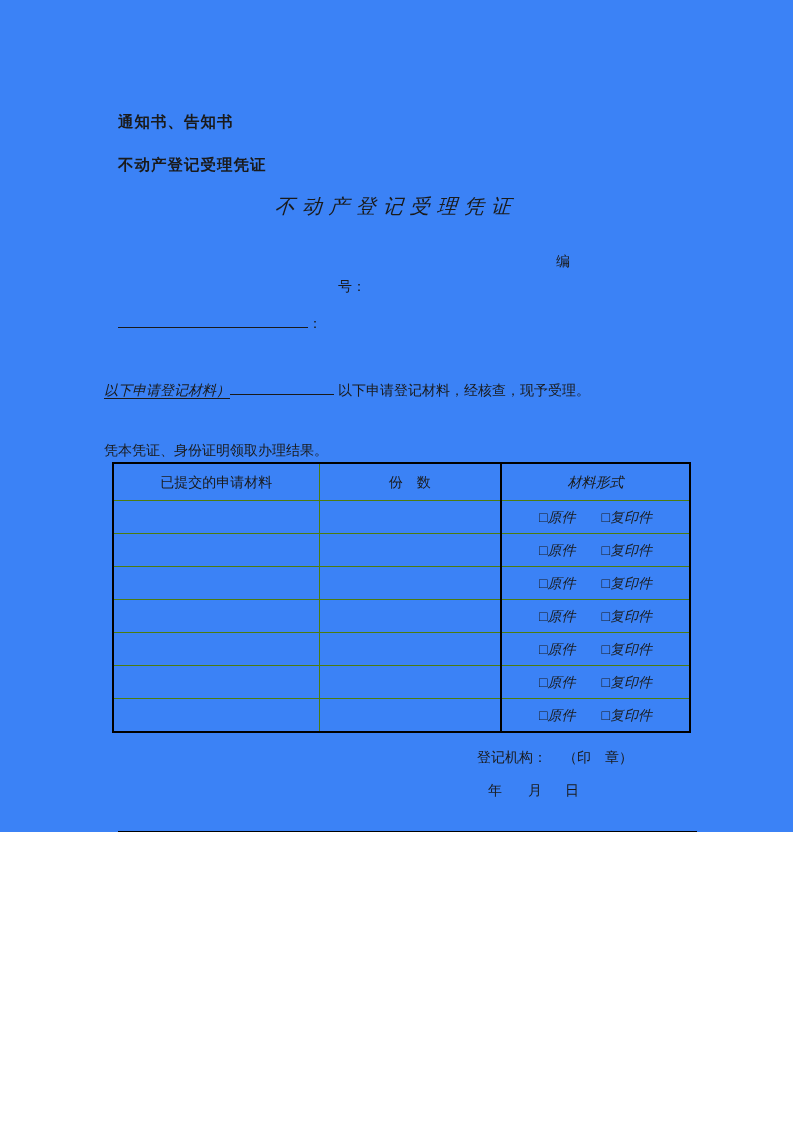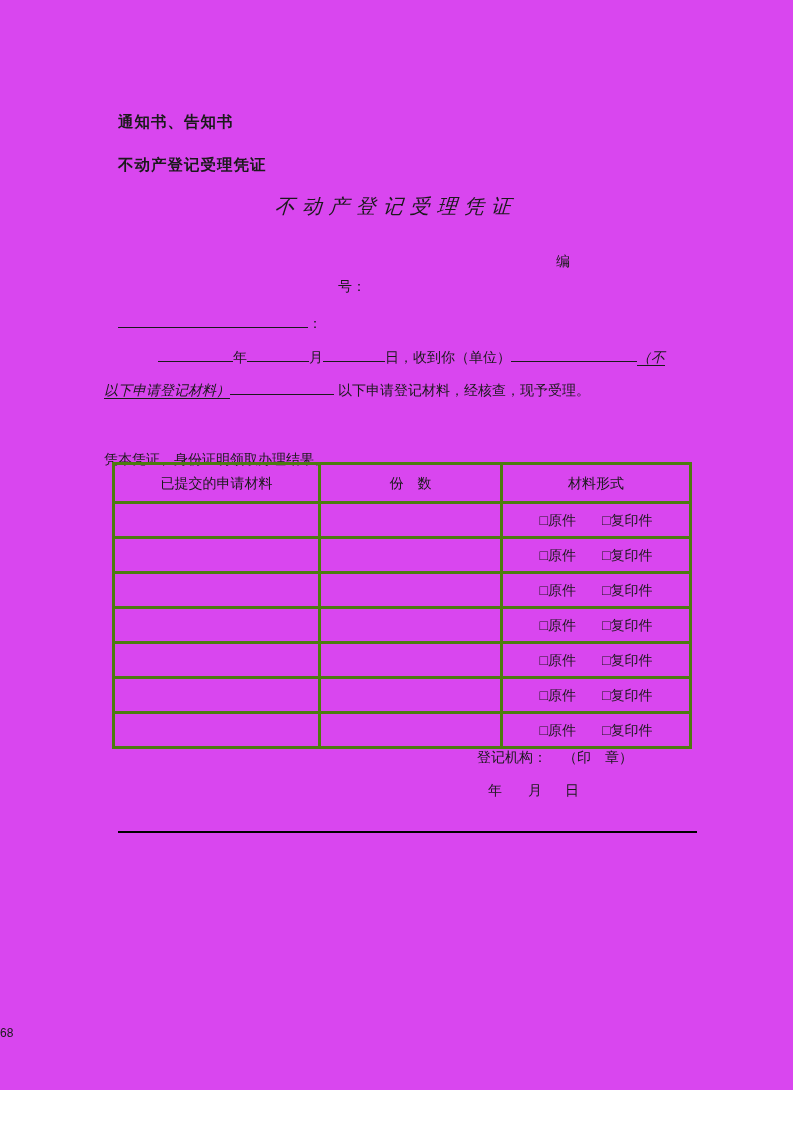--- a/index.html
+++ b/index.html
@@ -1,58 +1,57 @@
 <!DOCTYPE html>
 <html><head>
 <meta charset="utf-8">
 <style>
   html,body{margin:0;padding:0;background:#ffffff;}
   .page{
-    position:relative;width:793px;height:1090px;background:#d946ef;
+    position:relative;width:793px;height:832px;background:#3b82f6;
     font-family:"Liberation Serif","DejaVu Serif",serif;
     color:#1a1a1a;font-size:14px;line-height:19px;overflow:hidden;
   }
   .abs{position:absolute;white-space:nowrap;}
   .hd{font-family:"Liberation Sans","DejaVu Sans",sans-serif;font-weight:bold;font-size:15.5px;letter-spacing:1px;}
   .callig{font-style:italic;font-size:20px;letter-spacing:7px;transform:skewX(-4deg);}
   .ital{font-style:italic;}
   .ul{text-decoration:underline;text-underline-offset:3px;}
   .bl{display:inline-block;height:17px;border-bottom:1px solid #1a1a1a;}
   table.mat{border-collapse:collapse;table-layout:fixed;}
-  table.mat, table.mat td, table.mat th{border:3px solid #4d7c0f;}
+  table.mat, table.mat td, table.mat th{border:1px solid #4d7c0f;}
   table.mat{border:2px solid #000;}
   table.mat th{font-weight:normal;font-size:14px;text-align:center;height:34px;}
   table.mat td{height:30px;font-size:14px;text-align:center;}
-  .c3{border-left:2px solid #000 !important;}
+  .c3{border-left:2px solid #000 !important;font-style:italic;}
   .gap28{display:inline-block;width:26px;}
   .gap16{display:inline-block;width:16px;}
   .sep{position:absolute;border-top:2px solid #000;}
   .pageno{font-family:"Liberation Sans","DejaVu Sans",sans-serif;font-size:12px;}
 </style>
 </head>
 <body>
 
 <div class="page">
 
   <div class="abs hd" style="left:118px;top:112px;">通知书、告知书</div>
   <div class="abs hd" style="left:118px;top:155px;">不动产登记受理凭证</div>
 
   <div class="abs callig" style="left:0;top:197px;width:793px;text-align:center;white-space:nowrap;">不动产登记受理凭证</div>
 
   <div class="abs" style="left:556px;top:252px;">编</div>
   <div class="abs" style="left:338px;top:277px;">号：</div>
 
   <div class="abs" style="left:118px;top:310px;"><span class="bl" style="width:190px;"></span><span>：</span></div>
 
-  <div class="abs" style="left:104px;top:344px;"><span style="display:inline-block;width:54px;"></span><span class="bl" style="width:75px;"></span><span>年</span><span class="bl" style="width:62px;"></span><span>月</span><span class="bl" style="width:62px;"></span><span>日，收到你（单位）</span><span class="bl" style="width:126px;"></span><span class="ital ul">（不</span></div>
 
   <div class="abs" style="left:104px;top:377px;"><span class="ital ul">以下申请登记材料）</span><span class="bl" style="width:104px;"></span><span style="margin-left:4px;">以下申请登记材料，经核查，现予受理。</span></div>
 
 
-  <div class="abs" style="left:104px;top:450px;">凭本凭证、身份证明领取办理结果。</div>
+  <div class="abs" style="left:104px;top:441px;">凭本凭证、身份证明领取办理结果。</div>
 
   <table class="mat" style="position:absolute;left:112px;top:462px;width:577px;">
     <colgroup>
         <col style="width:206px">
         <col style="width:182px">
         <col style="width:189px">
       </colgroup>
     <tbody>
         <tr>
       <th>已提交的申请材料</th>

